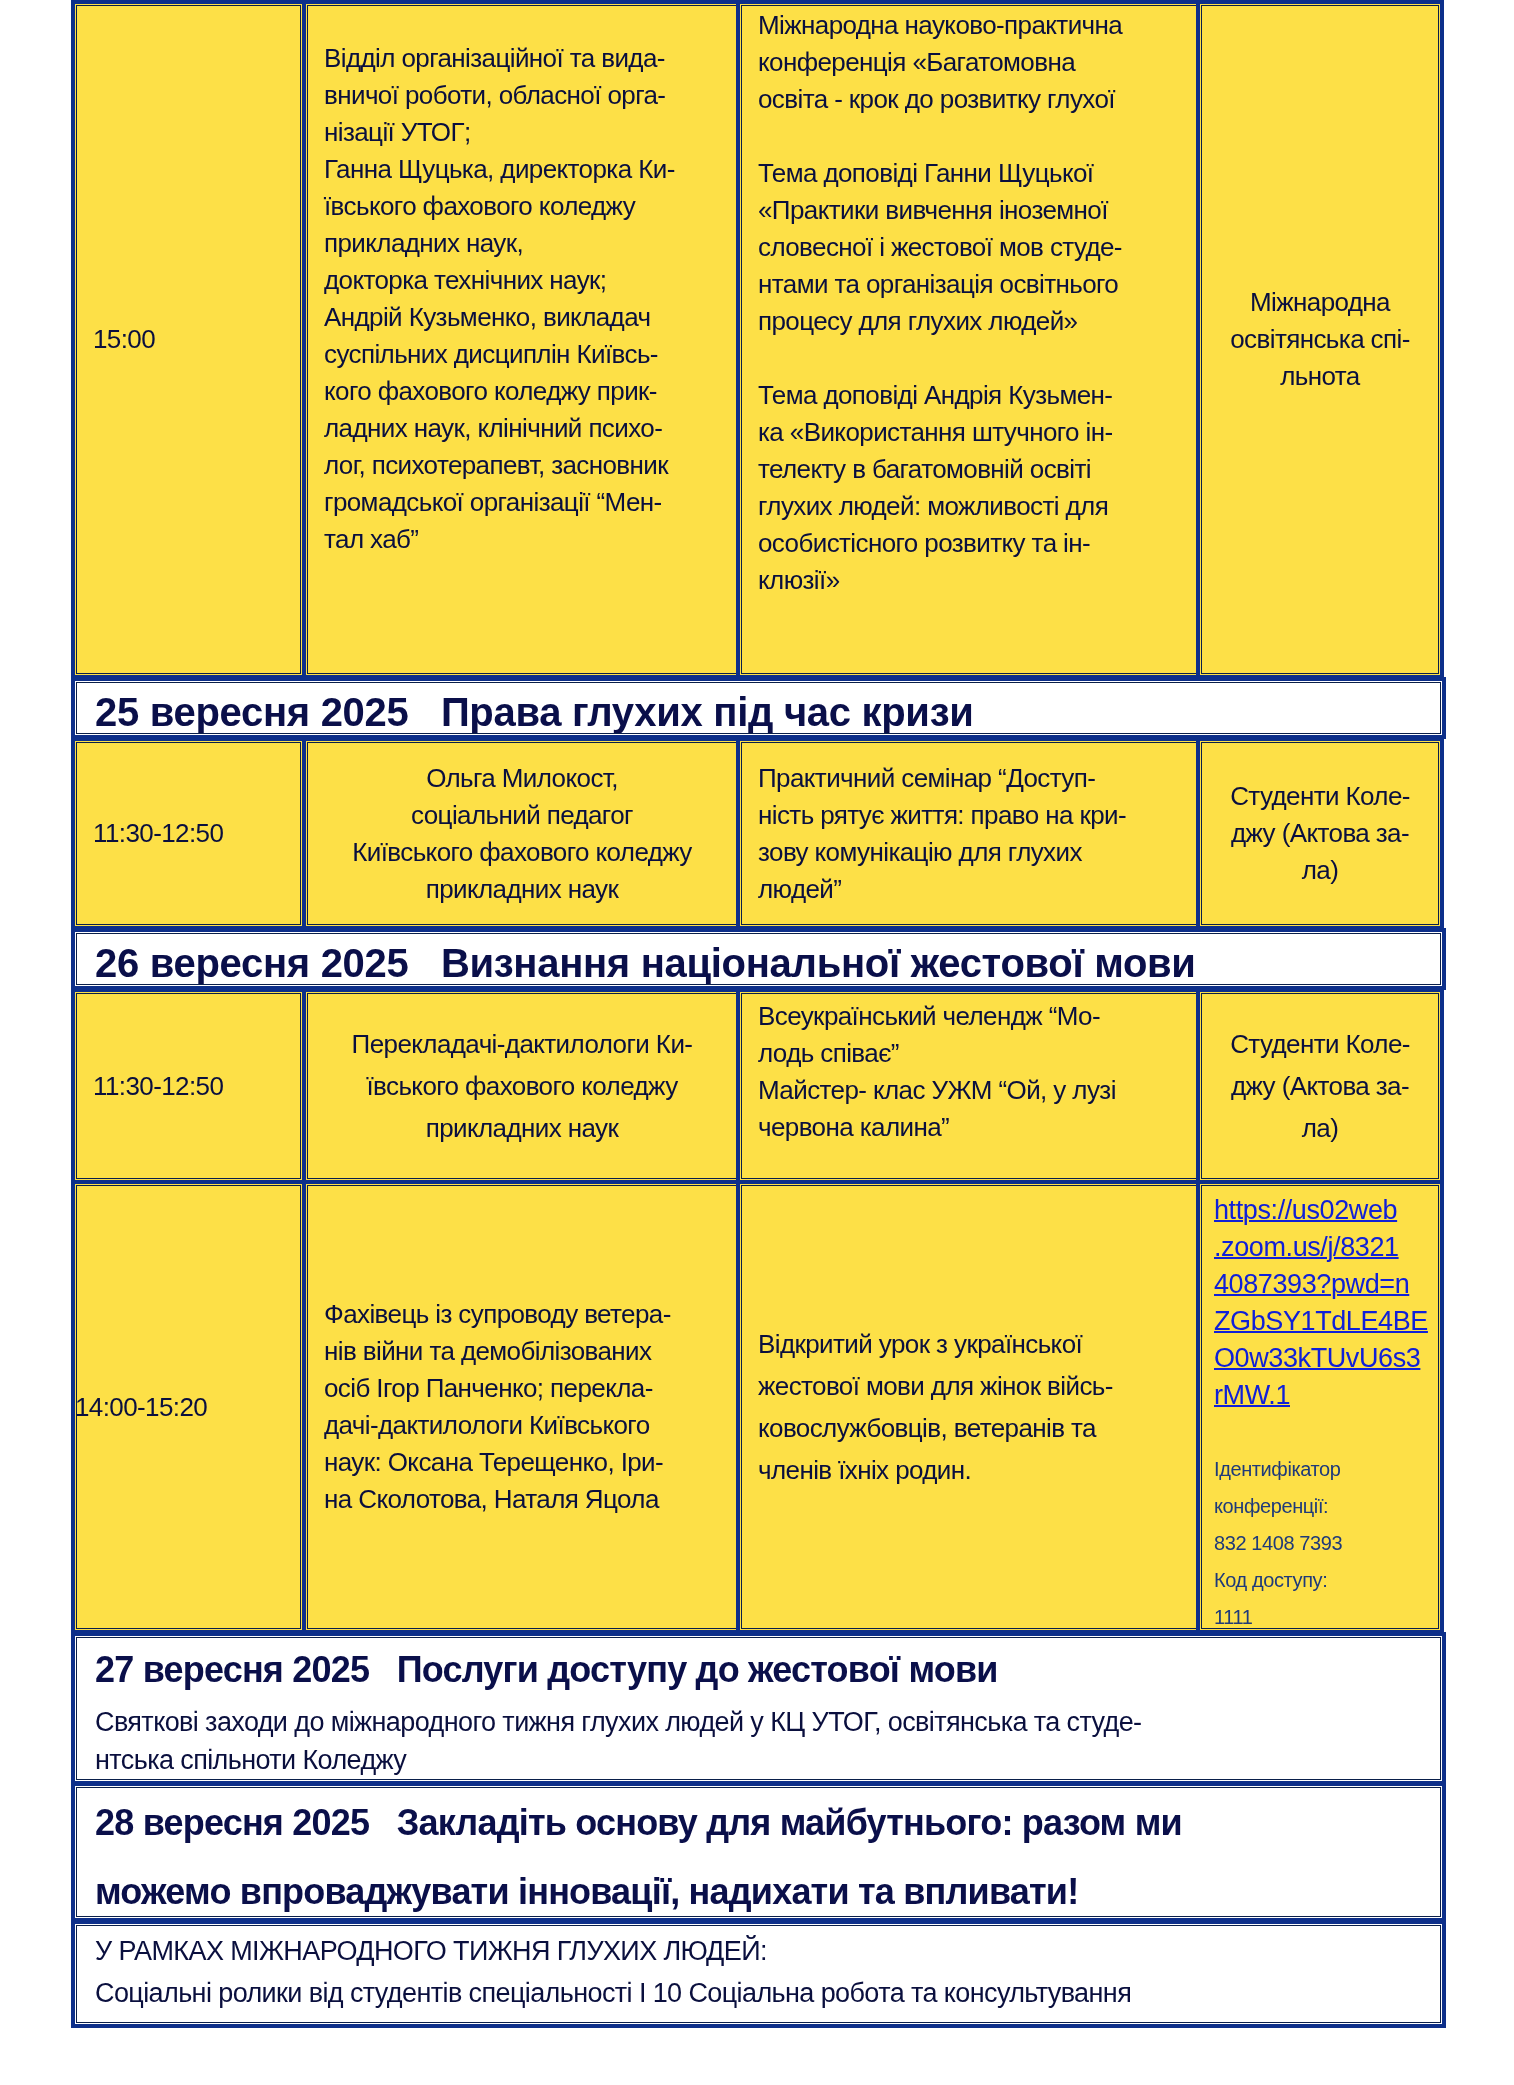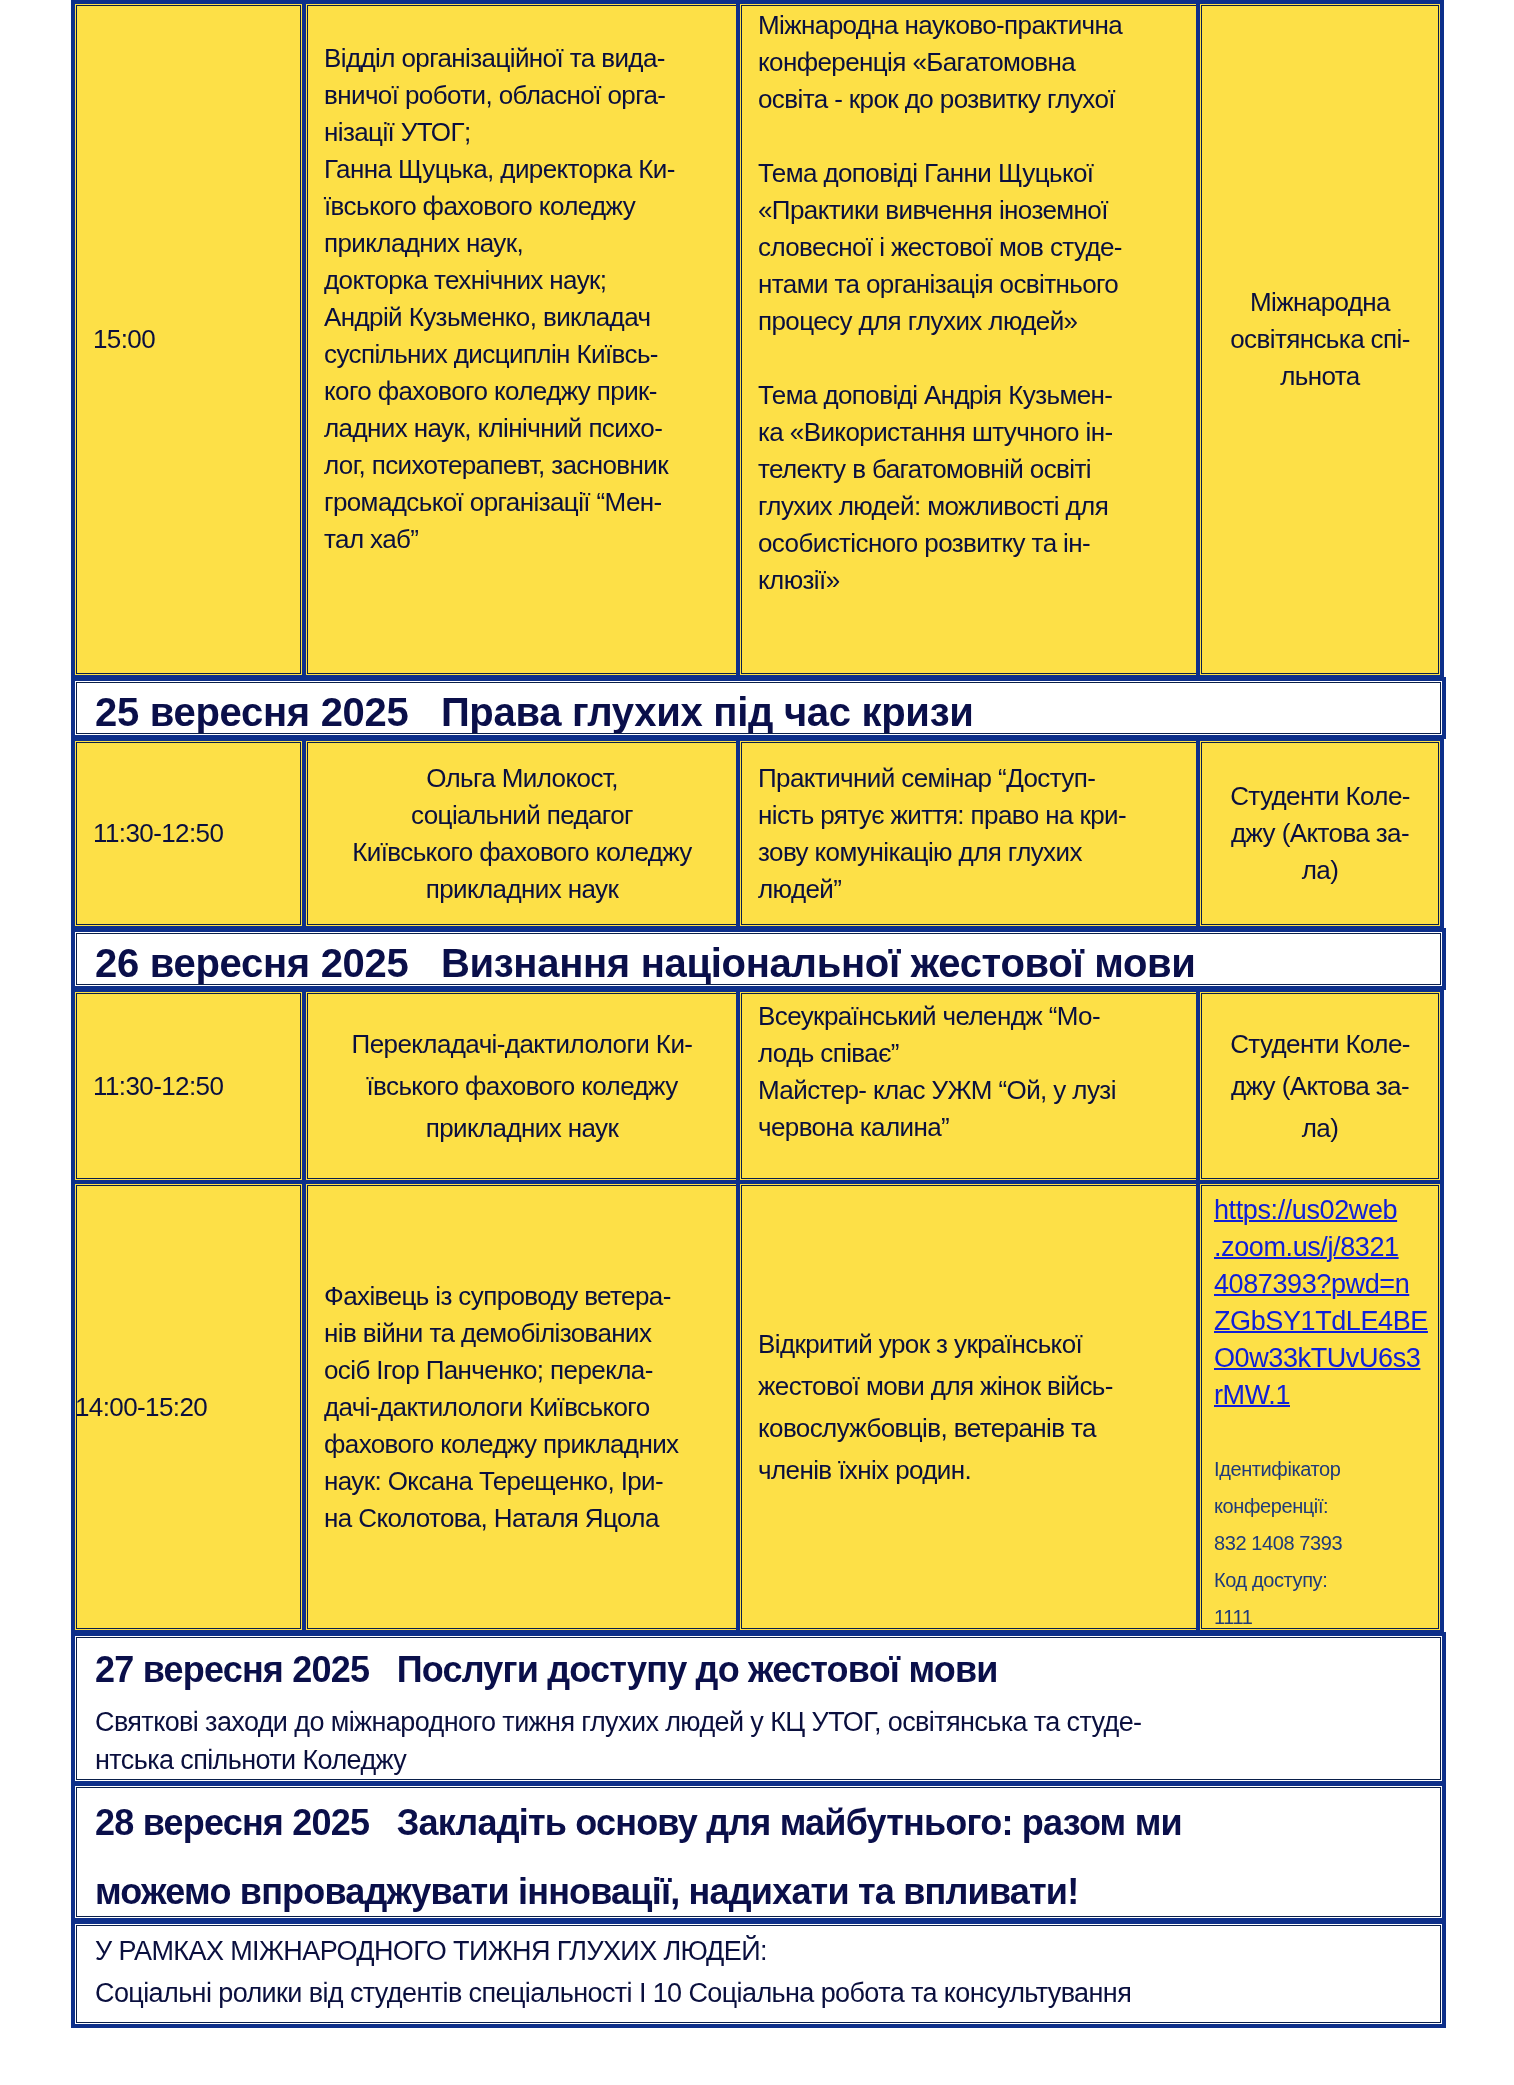--- a/index.html
+++ b/index.html
@@ -132,21 +132,20 @@
 
 <div class="abs cell vcenter" style="left:71px; top:1180px; width:235px; height:454px; ">
   <div class="txt">14:00-15:20</div>
 </div>
 <div class="abs cell vcenter" style="left:302px; top:1180px; width:440px; height:454px; padding-left:18px;">
   <div class="txt">
     <div>Фахівець із супроводу ветера-</div>
     <div>нів війни та демобілізованих</div>
     <div>осіб Ігор Панченко; перекла-</div>
     <div>дачі-дактилологи Київського</div>
-    <div>фахового коледжу прикладних</div>
     <div>наук: Оксана Терещенко, Іри-</div>
     <div>на Сколотова, Наталя Яцола</div>
   </div>
 </div>
 <div class="abs cell vcenter" style="left:736px; top:1180px; width:466px; height:454px; padding-left:18px;">
   <div class="txt" style="line-height:42px;">
     <div>Відкритий урок з української</div>
     <div>жестової мови для жінок війсь-</div>
     <div>ковослужбовців, ветеранів та</div>
     <div>членів їхніх родин.</div>

